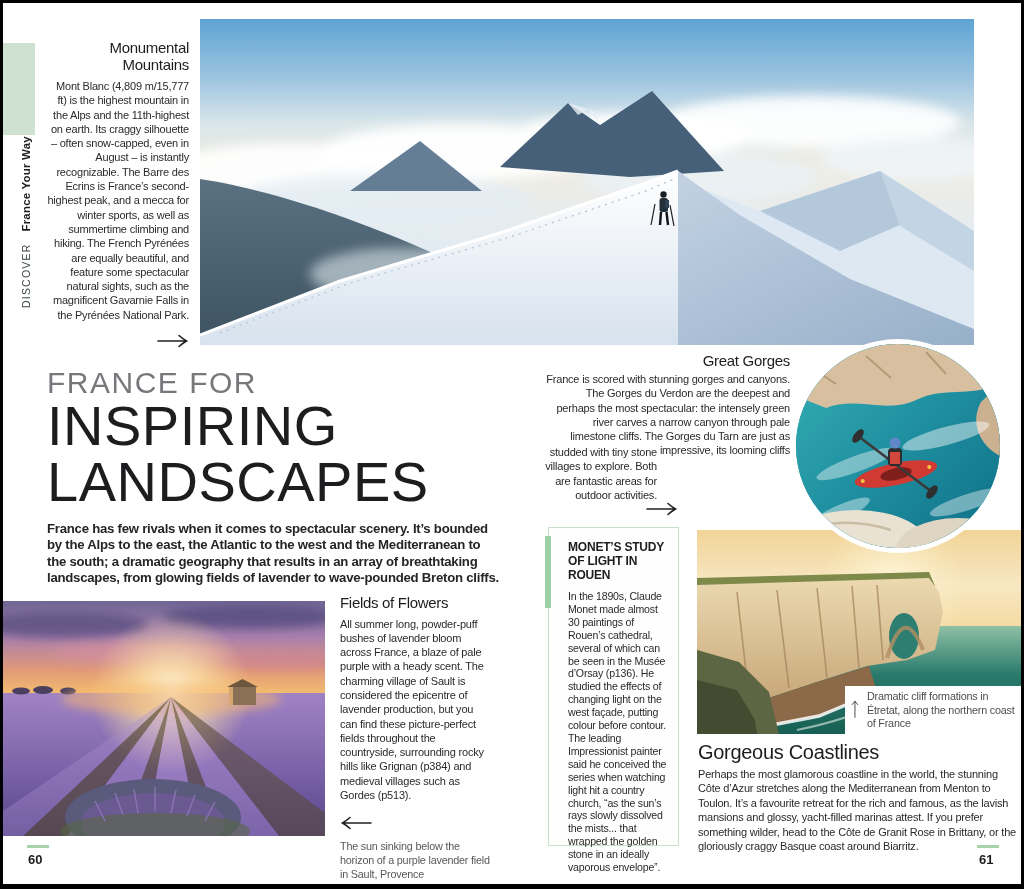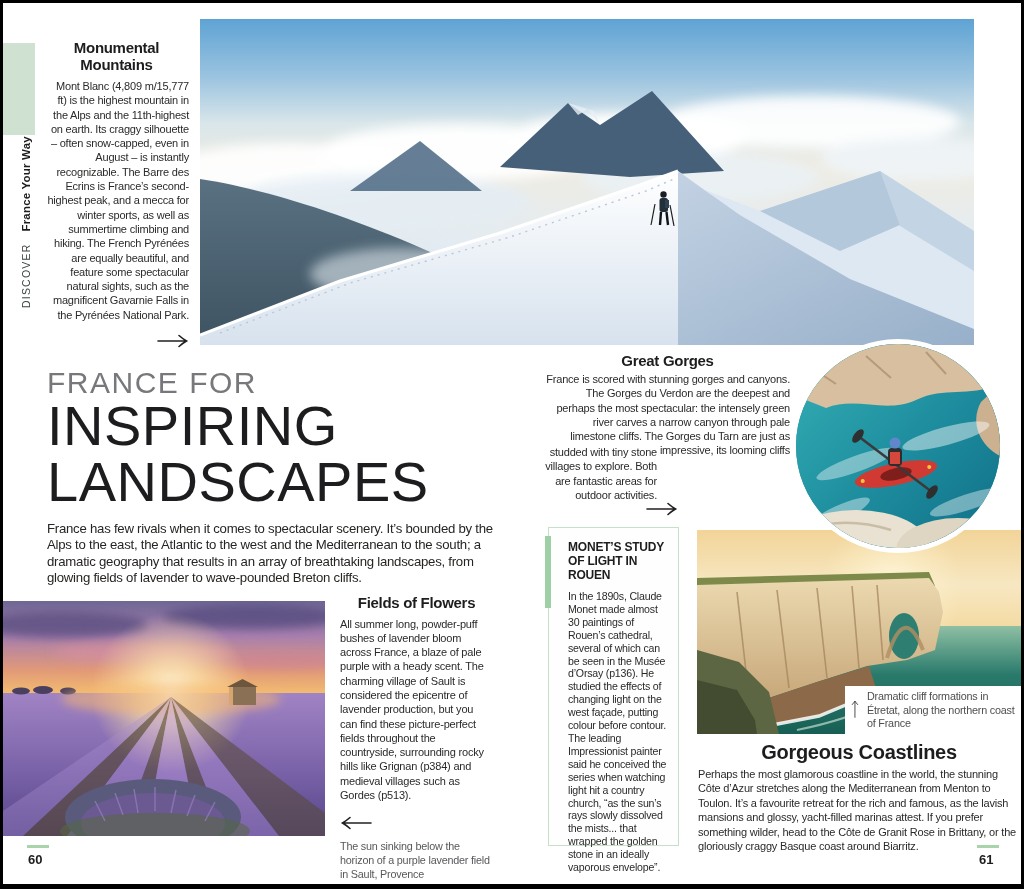--- a/index.html
+++ b/index.html
@@ -7,34 +7,34 @@
   .frame{position:relative;width:1024px;height:889px;background:#000;margin:0 auto;}
   .page{position:absolute;left:3px;top:3px;right:3px;bottom:5px;background:#fff;overflow:hidden;}
   .abs{position:absolute;}
 
   
   .tab{left:0;top:40px;width:32px;height:92px;background:#cfe2d2;}
   .vlabel{left:13px;top:305px;transform:rotate(-90deg);transform-origin:0 0;white-space:nowrap;}
   .vlabel .eyebrow{font-size:10.5px;letter-spacing:1.2px;color:#3c4540;font-weight:400;margin-right:12px;}
   .vlabel .vtitle{font-size:11.5px;font-weight:700;color:#1d1d1f;letter-spacing:.2px;}
 
-  h3.sec{margin:0;font-size:15px;line-height:16.5px;font-weight:700;color:#1d1d1f;letter-spacing:-.3px;text-align:center;}
+  h3.sec{margin:0;font-size:15px;line-height:16.5px;font-weight:400;color:#1d1d1f;letter-spacing:-.3px;}
   .body{font-size:11px;line-height:14.3px;color:#2b2a29;letter-spacing:-.2px;margin:0;}
   .caption{font-size:10.8px;line-height:13.6px;color:#57585a;letter-spacing:-.2px;margin:0;}
   .right{text-align:right;}
 
   .mm-col{left:41px;top:37px;width:145px;}
   .mm-col .body{margin-top:6px;}
   .mm-arrow{display:flex;justify-content:flex-end;margin:12px 0 8px;}
   .fl-arrow{margin:14px 0 6px;}
 
   
   .kicker{left:44px;top:363px;font-size:30px;font-weight:300;color:#77787b;letter-spacing:1.5px;}
   .big{left:44px;font-size:56px;font-weight:300;color:#1d1d1f;letter-spacing:.5px;line-height:56px;}
-  .intro{left:44px;top:505px;width:452px;font-size:13.2px;line-height:16.2px;font-weight:400;color:#272523;letter-spacing:-.25px;}
+  .intro{left:44px;top:505px;width:452px;font-size:13.2px;line-height:16.2px;font-weight:700;color:#272523;letter-spacing:-.25px;}
 
   
   .gg-head{left:542px;top:350px;width:245px;}
   .gg-p1{left:542px;top:369px;width:245px;}
   .gg-row{left:542px;top:442px;width:245px;display:flex;flex-direction:column;}
   .gg-p2{width:112px;text-align:right;}
   .gg-capcol{width:133px;text-align:right;}
   .gg-capcol .caption{margin-top:6px;}
 
   

